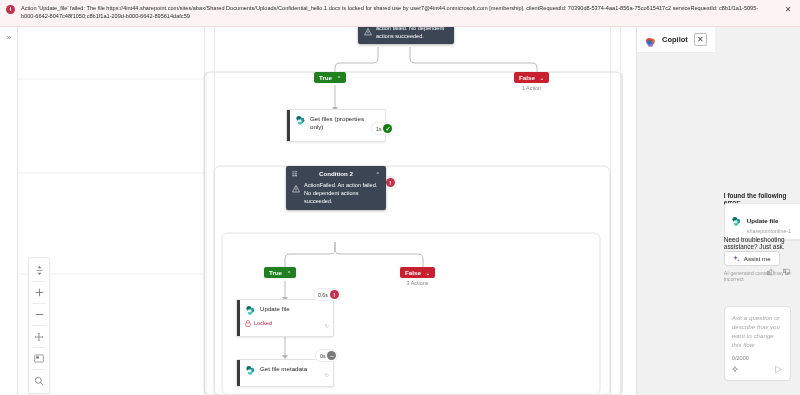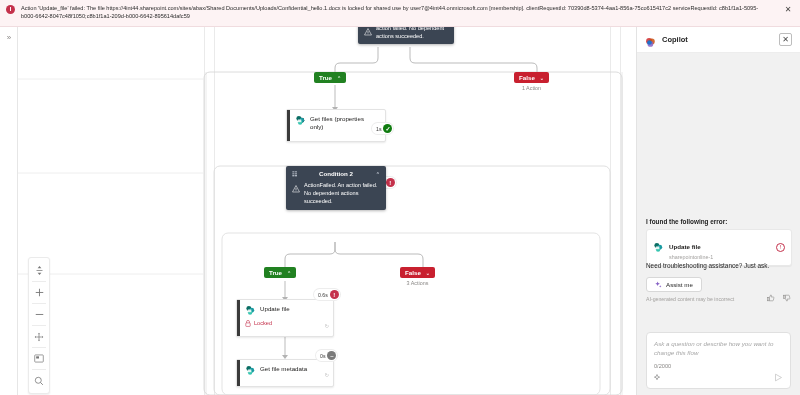--- a/index.html
+++ b/index.html
@@ -160,21 +160,21 @@
     position: absolute; background: #3b4553; border-radius: 2px;
     padding: 3px 6px 4px 6px; color: #fff; font-size: 5.6px;
     line-height: 8px; display: flex; gap: 4px; z-index: 8;
     box-shadow: 0 1px 3px rgba(0,0,0,.3);
   }
 
   
   .copilot {
     position: absolute; right: 0; top: 27px; width: 164px; height: 368px;
     background: #f1f1f1; border-left: 1px solid #e3e3e3;
-    display: flex; flex-direction: column;
+    display: flex; flex-direction: row;
   }
   .cp-header {
     height: 26px; background: #ffffff; display: flex; align-items: center;
     padding: 0 8px; gap: 6px; border-bottom: 1px solid #ededed;
   }
   .cp-logo { width: 11px; height: 11px; flex: 0 0 auto; }
   .cp-title { font-size: 7.5px; font-weight: bold; color: #242424; flex: 1 1 auto; }
   .cp-close {
     width: 13px; height: 13px; border: 1px solid #bdbdbd; border-radius: 2px;
     color: #4a4a4a; font-size: 8px; line-height: 11px; text-align: center;

